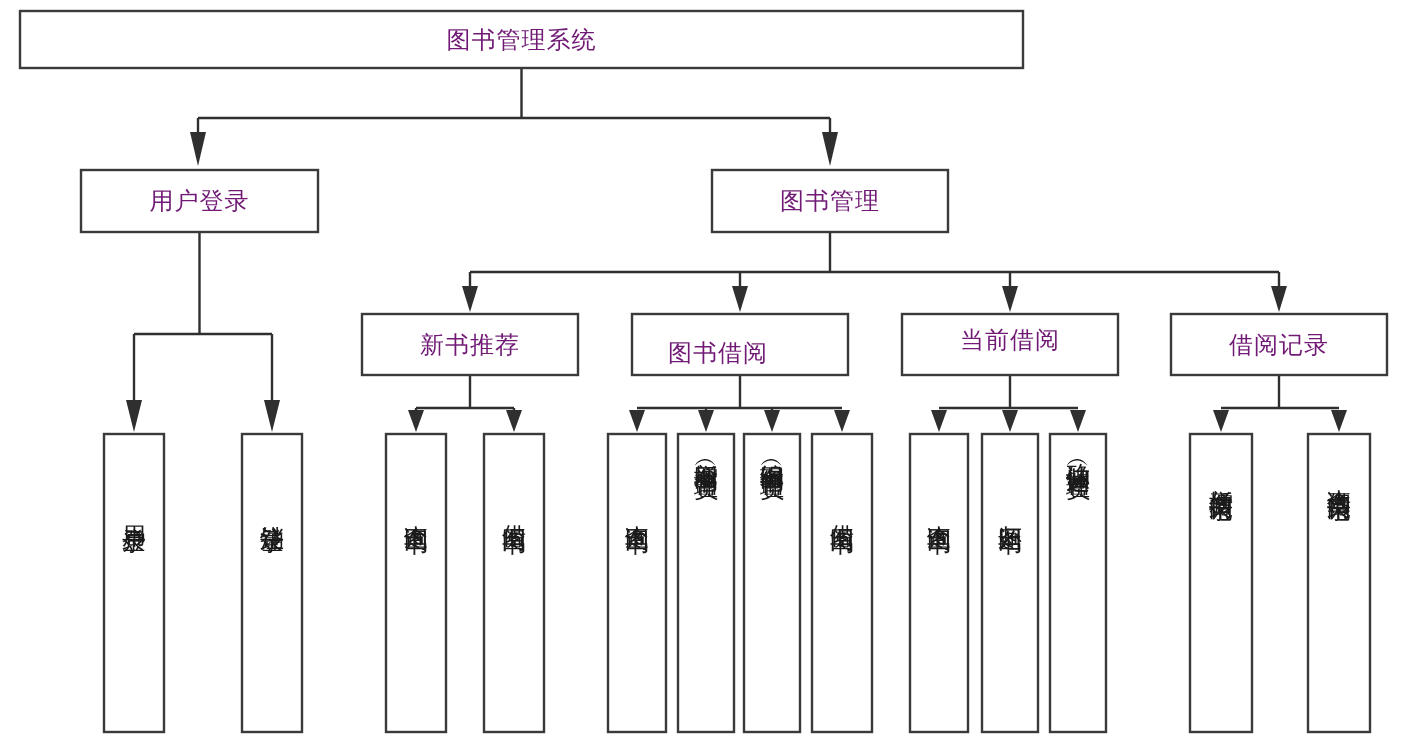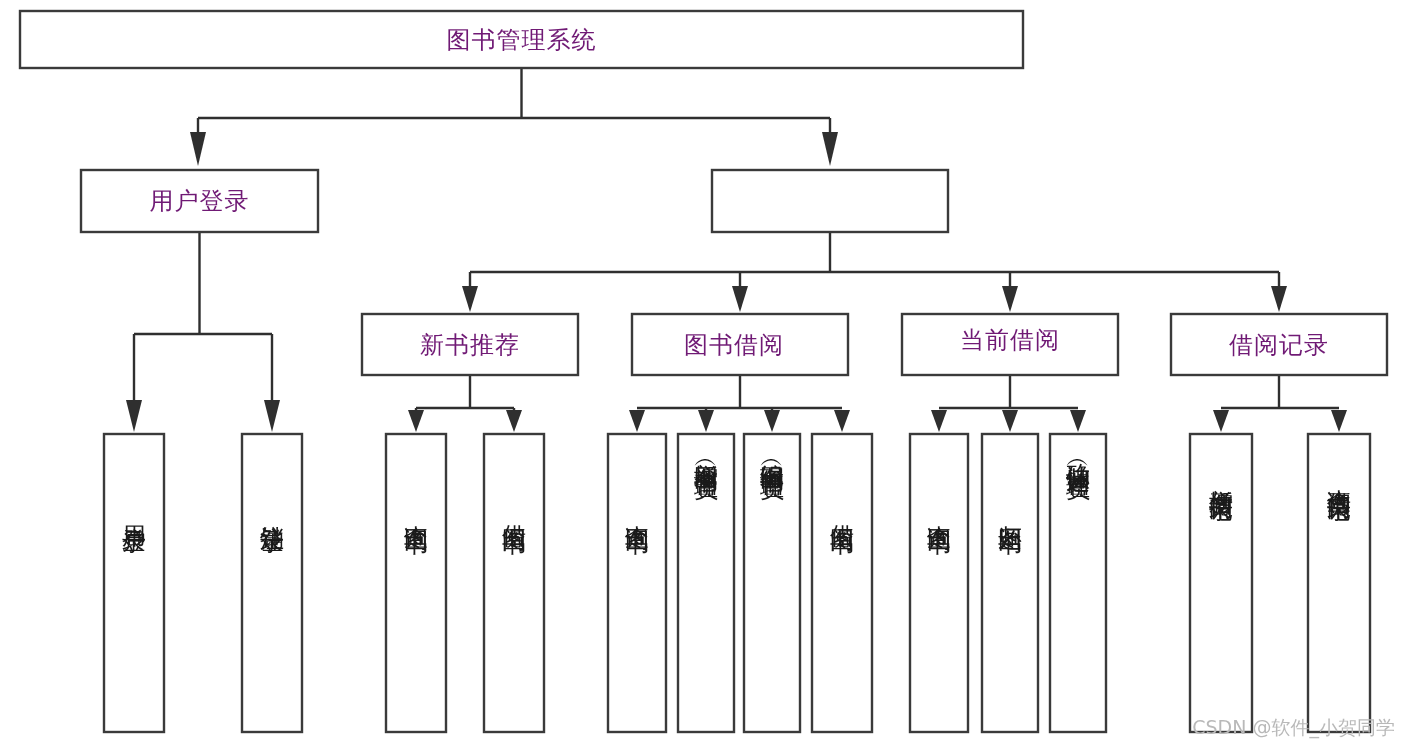--- a/index.html
+++ b/index.html
@@ -183,25 +183,28 @@
     <rect class="node-box" x="1308" y="434" width="62" height="298"></rect>
   </svg>
 
   <div class="hlabel-wrap" style="left:20px; top:11px; width:1003px; height:57px;">
     <span class="hlabel-text">图书管理系统</span>
   </div>
 
   <div class="hlabel-wrap" style="left:81px; top:170px; width:237px; height:62px;">
     <span class="hlabel-text">用户登录</span>
   </div>
+  <div class="hlabel-wrap" style="left:712px; top:170px; width:236px; height:62px;">
+    <span class="hlabel-text">图书管理</span>
+  </div>
 
   <div class="hlabel-wrap" style="left:362px; top:314px; width:216px; height:61px;border-radius:22px;">
     <span class="hlabel-text">新书推荐</span>
   </div>
-  <div class="hlabel-wrap" style="left:632px; top:314px; width:172px; height:61px;padding-left:16px;">
+  <div class="hlabel-wrap" style="left:632px; top:322px; width:172px; height:61px;">
     <span class="hlabel-text">图书借阅</span>
   </div>
   <div class="hlabel-wrap" style="left:902px; top:314px; width:216px; height:52px;text-align:center;">
     <span class="hlabel-text">当前借阅</span>
   </div>
   <div class="hlabel-wrap" style="left:1171px; top:314px; width:216px; height:61px;border-radius:17px;">
     <span class="hlabel-text">借阅记录</span>
   </div>
 
   <div class="vlabel-wrap" style="left:104px; top:434px; width:60px; height:298px; padding-top:72px;">
@@ -237,15 +240,14 @@
   <div class="vlabel-wrap" style="left:1050px; top:434px; width:56px; height:298px; padding-top:10px;">
     <span class="vlabel-text">确认归还（管理员）</span>
   </div>
   <div class="vlabel-wrap" style="left:1190px; top:434px; width:62px; height:298px; padding-top:36px;">
     <span class="vlabel-text">新增借阅记录</span>
   </div>
   <div class="vlabel-wrap" style="left:1308px; top:434px; width:62px; height:298px; padding-top:36px;">
     <span class="vlabel-text">查询借阅记录</span>
   </div>
 
-  <div class="watermark">CSDN @软件_小贺同学</div>
 
 </div>
 
 </body></html>

